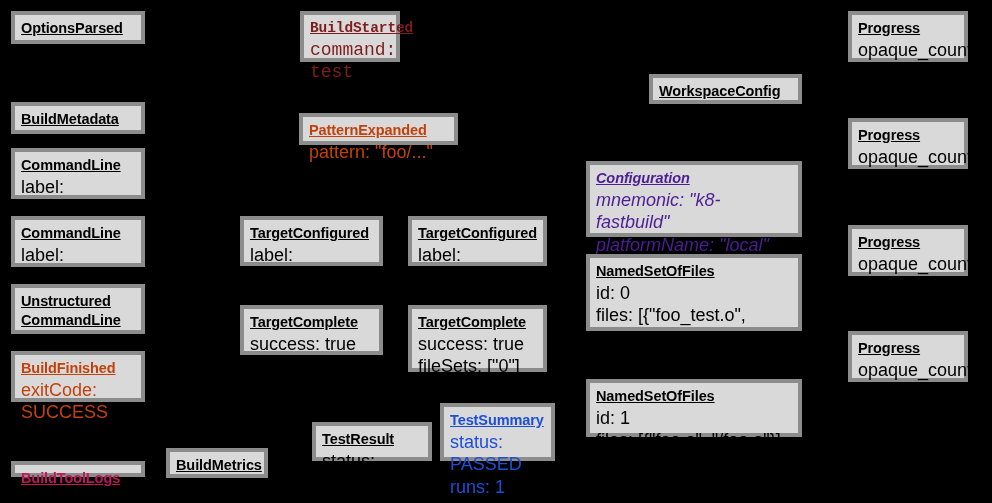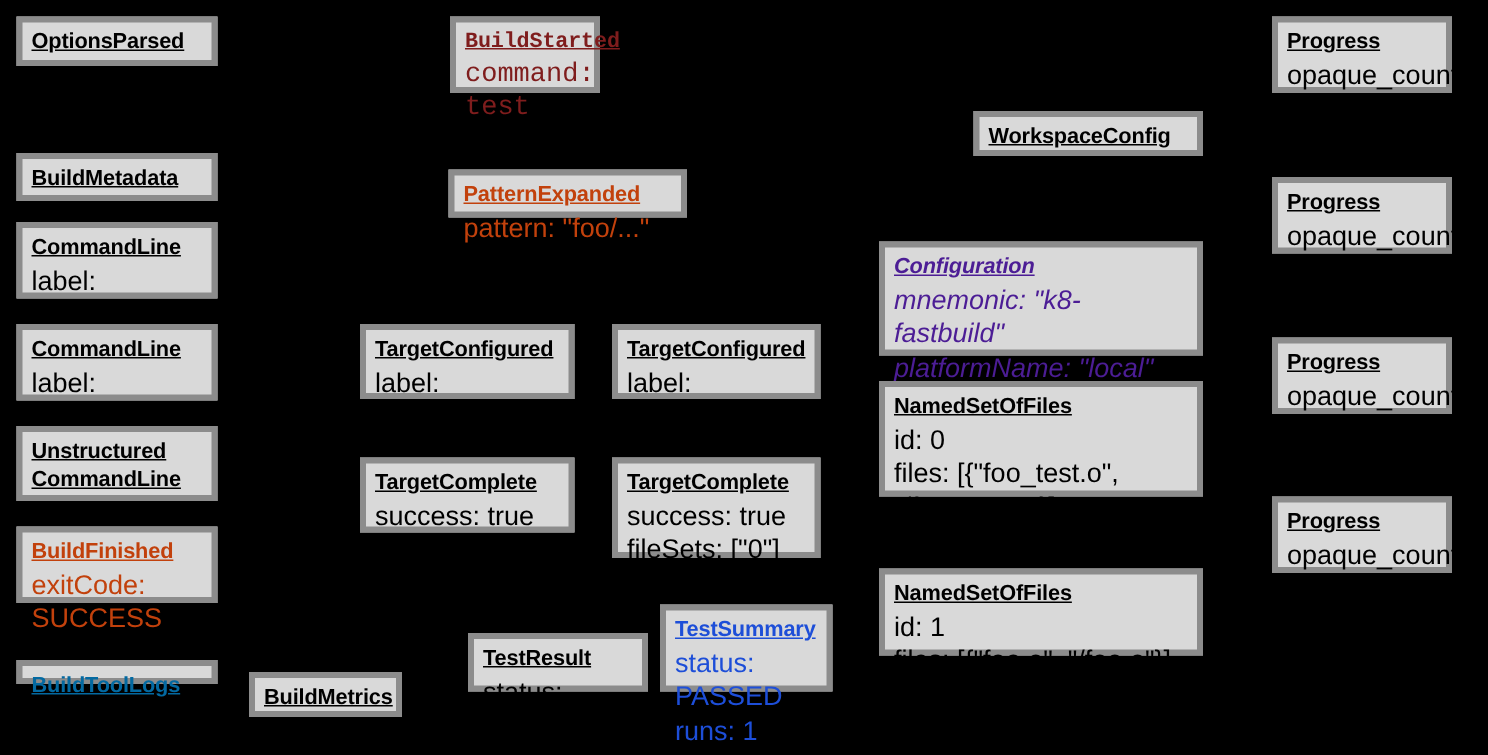--- a/index.html
+++ b/index.html
@@ -64,21 +64,21 @@
       <span class="node-fields">label: "original"</span>
     </div>
     <div class="node" style="left: 11px; top: 284px; width: 134px; height: 50px; background: rgb(217, 217, 217); border-color: rgb(140, 140, 140); color: rgb(0, 0, 0);">
       <span class="node-title">Unstructured
 CommandLine</span>
     </div>
     <div class="node" style="left: 11px; top: 351px; width: 134px; height: 51px; background: rgb(217, 217, 217); border-color: rgb(140, 140, 140); color: #c2410c;">
       <span class="node-title">BuildFinished</span>
       <span class="node-fields">exitCode: SUCCESS</span>
     </div>
-    <div class="node" style="left: 11px; top: 440px; width: 134px; height: 16px; background: rgb(217, 217, 217); border-color: rgb(140, 140, 140); color: #0369a1;">
+    <div class="node" style="left: 11px; top: 461px; width: 134px; height: 16px; background: rgb(217, 217, 217); border-color: rgb(140, 140, 140); color: #be185d;">
       <span class="node-title">BuildToolLogs</span>
     </div>
     <div class="node" style="left: 166px; top: 448px; width: 102px; height: 30px; background: rgb(217, 217, 217); border-color: rgb(140, 140, 140); color: rgb(0, 0, 0);">
       <span class="node-title">BuildMetrics</span>
     </div>
     <div class="node" style="left: 300px; top: 11px; width: 100px; height: 51px; background: rgb(217, 217, 217); border-color: rgb(140, 140, 140); color: #7f1d1d; font-family: Liberation Mono, monospace;">
       <span class="node-title">BuildStarted</span>
       <span class="node-fields">command: test</span>
     </div>
     <div class="node" style="left: 299px; top: 113px; width: 159px; height: 32px; background: rgb(217, 217, 217); border-color: rgb(140, 140, 140); color: #c2410c;">

